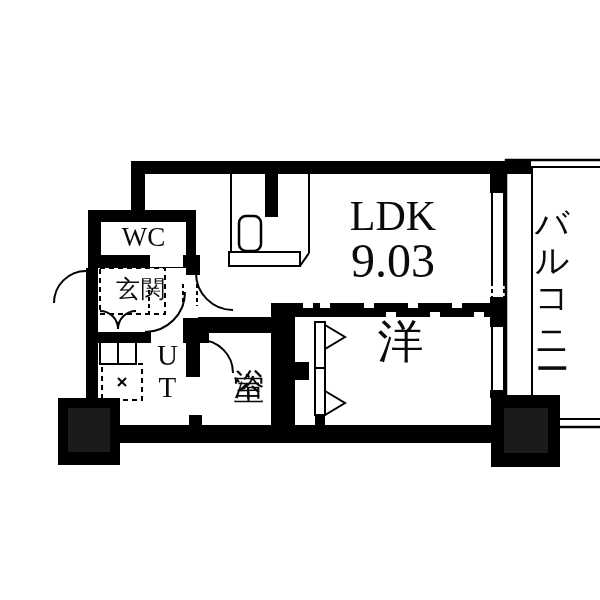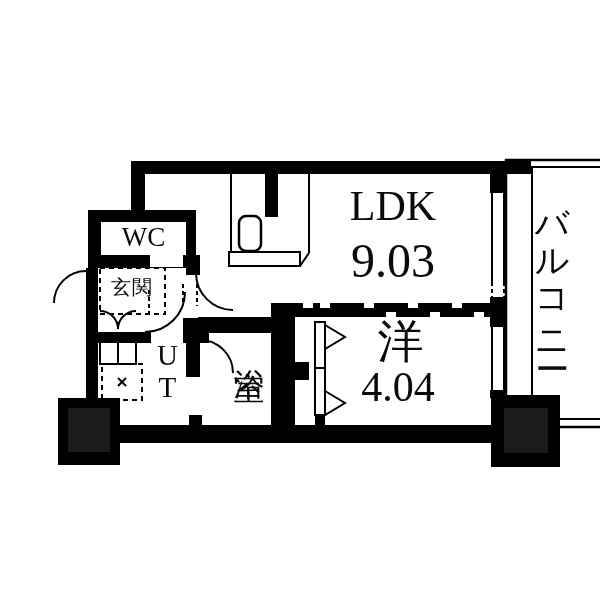--- a/index.html
+++ b/index.html
@@ -7,28 +7,28 @@
     position:relative;width:600px;height:600px;background:#ffffff;
     font-family:Liberation Serif, serif;
     color:#0a0a0a;overflow:hidden;margin-left:28px;
   }
   #plan-svg{position:absolute;left:0;top:0;}
   .label{position:absolute;color:#0a0a0a;line-height:1.05;white-space:nowrap;}
   .center{text-align:center;}
   .vert{writing-mode:vertical-rl;}
   .vert-upright{writing-mode:vertical-rl;text-orientation:upright;}
   .wc-label{left:92px;top:223px;width:47px;font-size:27px;}
-  .ldk-name{left:290px;top:184px;width:150px;font-size:42px;}
+  .ldk-name{left:290px;top:194px;width:150px;font-size:42px;}
   .ldk-area{left:290px;top:236px;width:150px;font-size:48px;}
   .west-name{left:330px;top:318px;width:85px;font-size:46px;}
   .west-area{left:300px;top:365px;width:140px;font-size:42px;}
   .balcony-label{left:506px;top:185px;height:210px;font-size:34px;letter-spacing:3px;}
   .bath-label{left:204px;top:344px;height:80px;font-size:31px;letter-spacing:3px;}
   .ut-label{left:124px;top:339px;height:70px;font-size:29px;}
-  .genkan-label{left:72px;top:277px;width:64px;font-size:20px;letter-spacing:1px;}
+  .genkan-label{left:81px;top:277px;width:64px;font-size:24px;letter-spacing:1px;}
 </style>
 </head>
 <body>
 
 <div id="stage">
 
   <svg id="plan-svg" width="600" height="600" viewBox="0 0 600 600">
 
     <g fill="none" stroke="#000" stroke-width="2.5">
       <rect x="478" y="160" width="109" height="267"></rect>
@@ -133,21 +133,20 @@
       <rect x="476" y="408" width="44" height="45" fill="#1b1b1b"></rect>
     </g>
   </svg>
 
   <div class="label wc-label center">WC</div>
 
   <div class="label ldk-name center">LDK</div>
   <div class="label ldk-area center">9.03</div>
 
   <div class="label west-name center">洋</div>
-  <div class="label west-area center">4.04</div>
 
   <div class="label balcony-label vert">バルコニー</div>
 
   <div class="label bath-label vert">浴室</div>
 
   <div class="label ut-label vert-upright">UT</div>
 
   <div class="label genkan-label center">玄関</div>
 </div>
 

